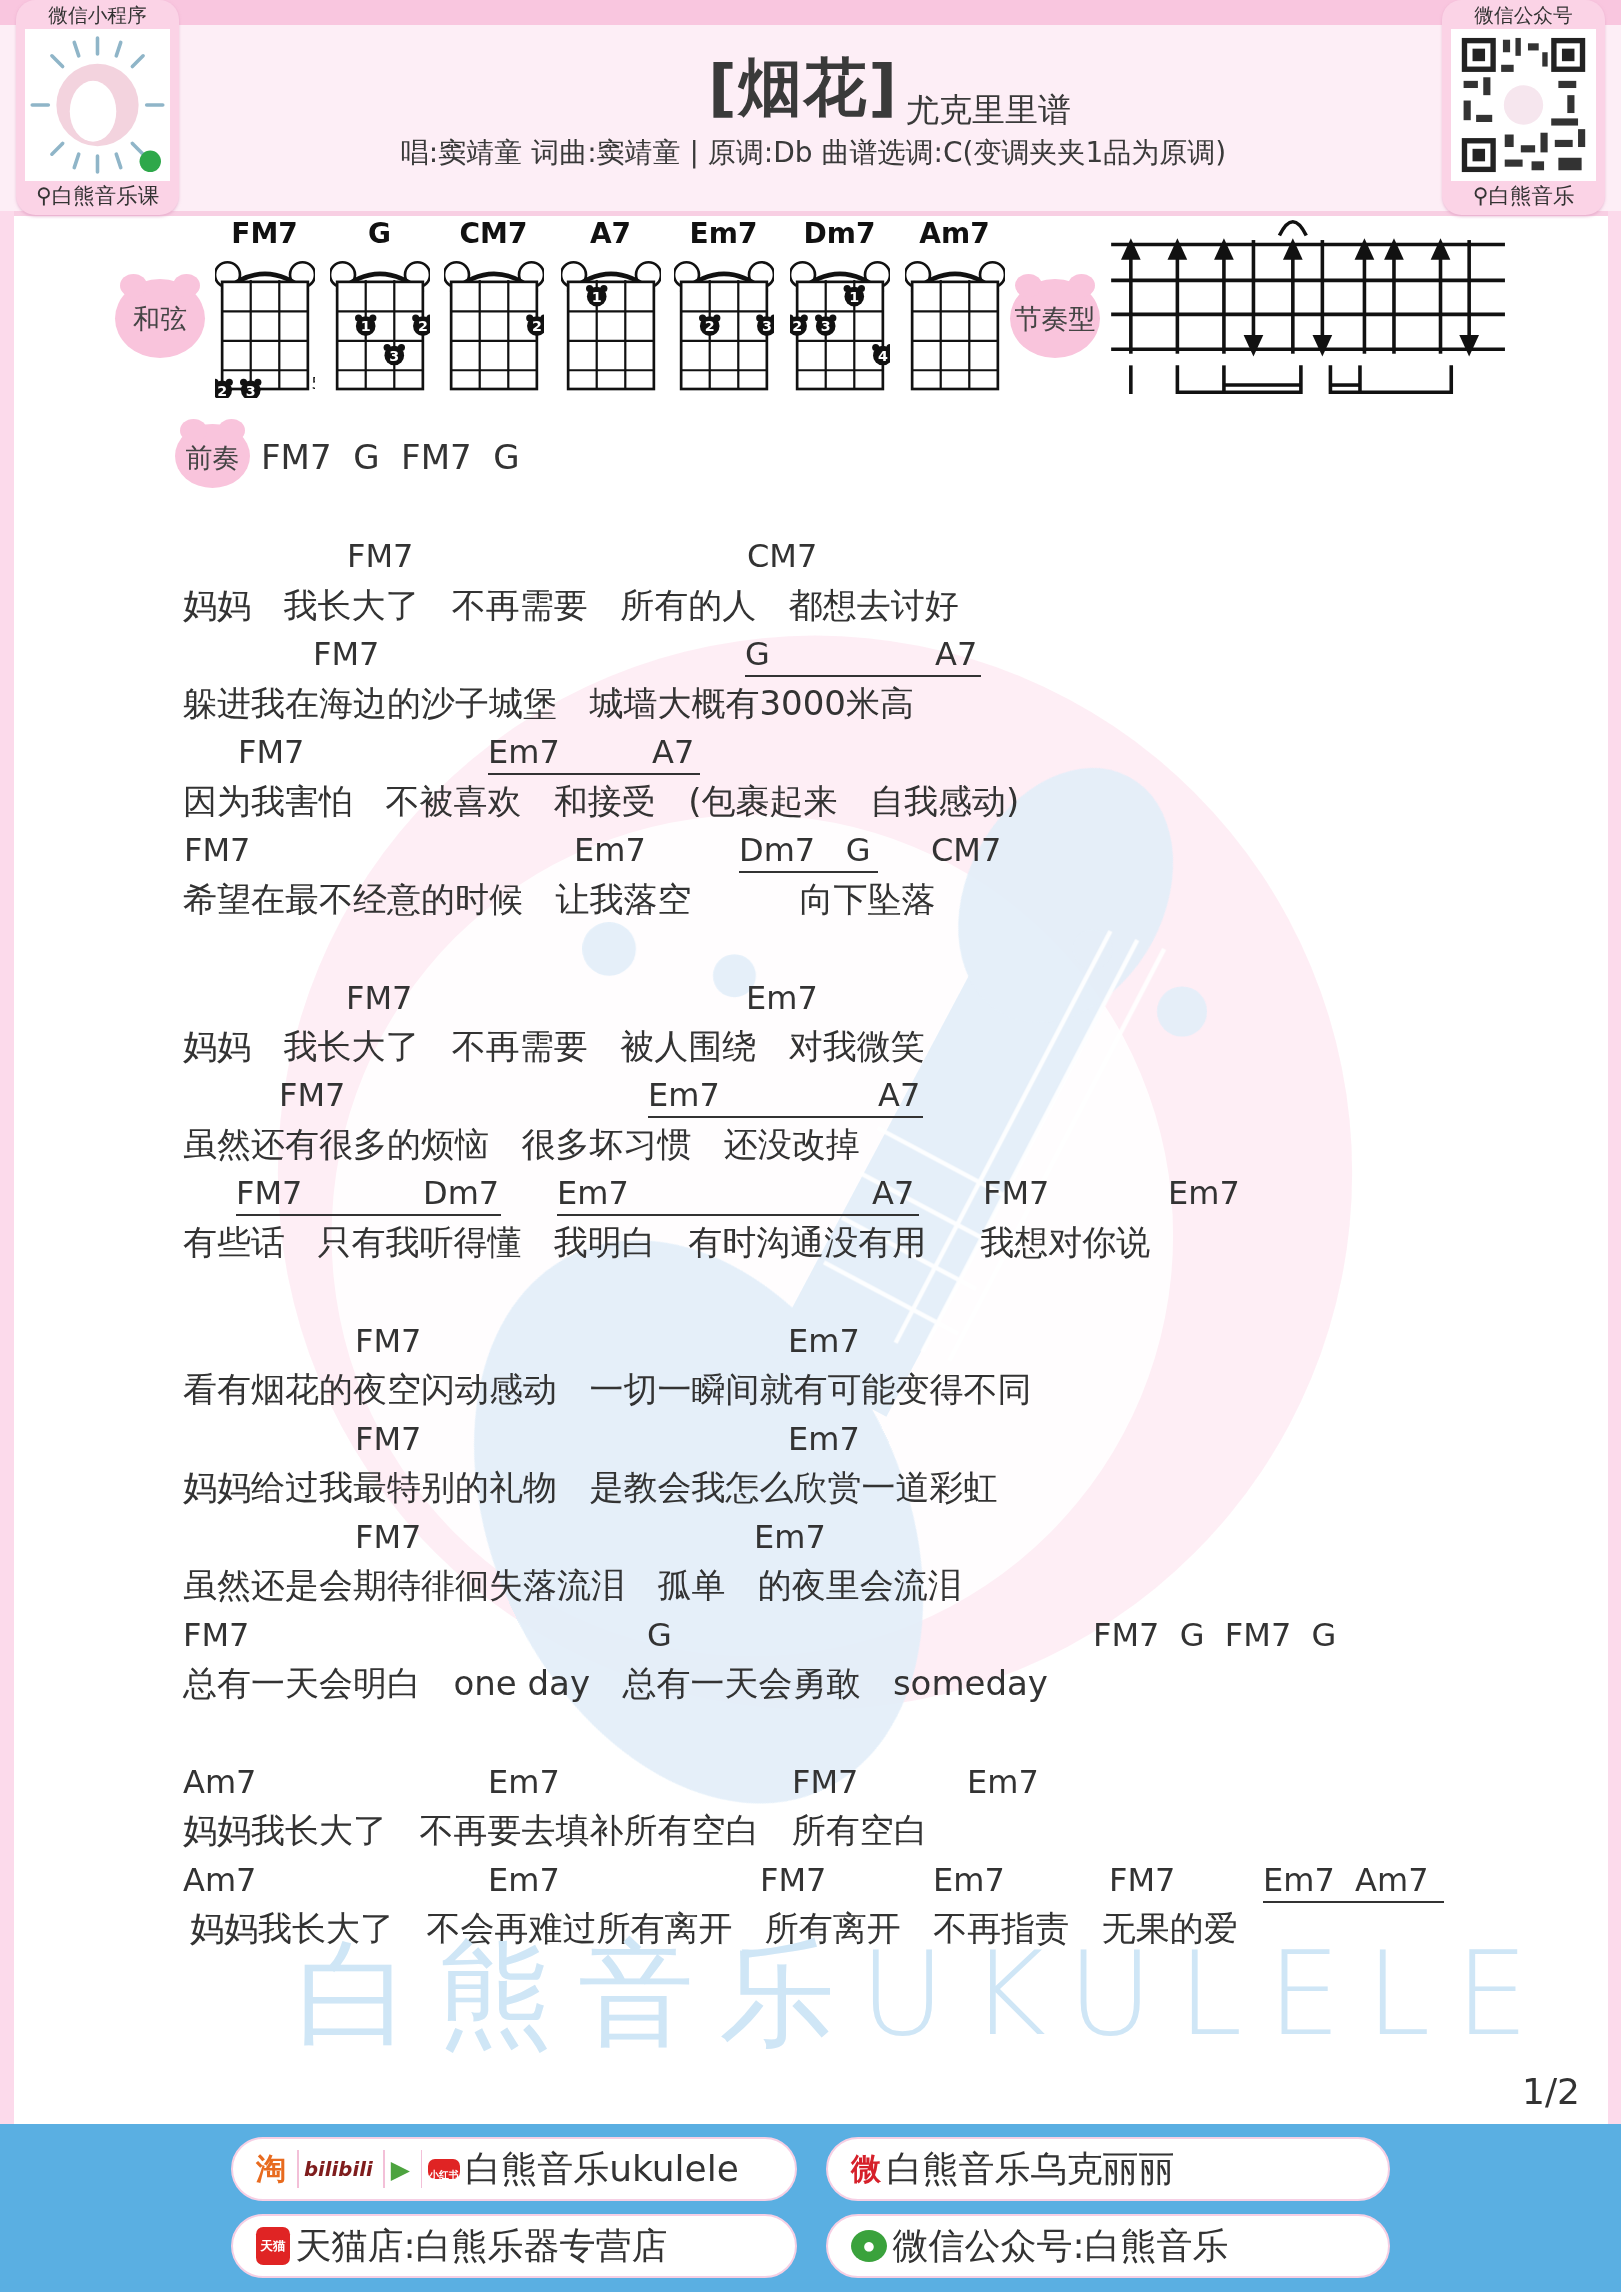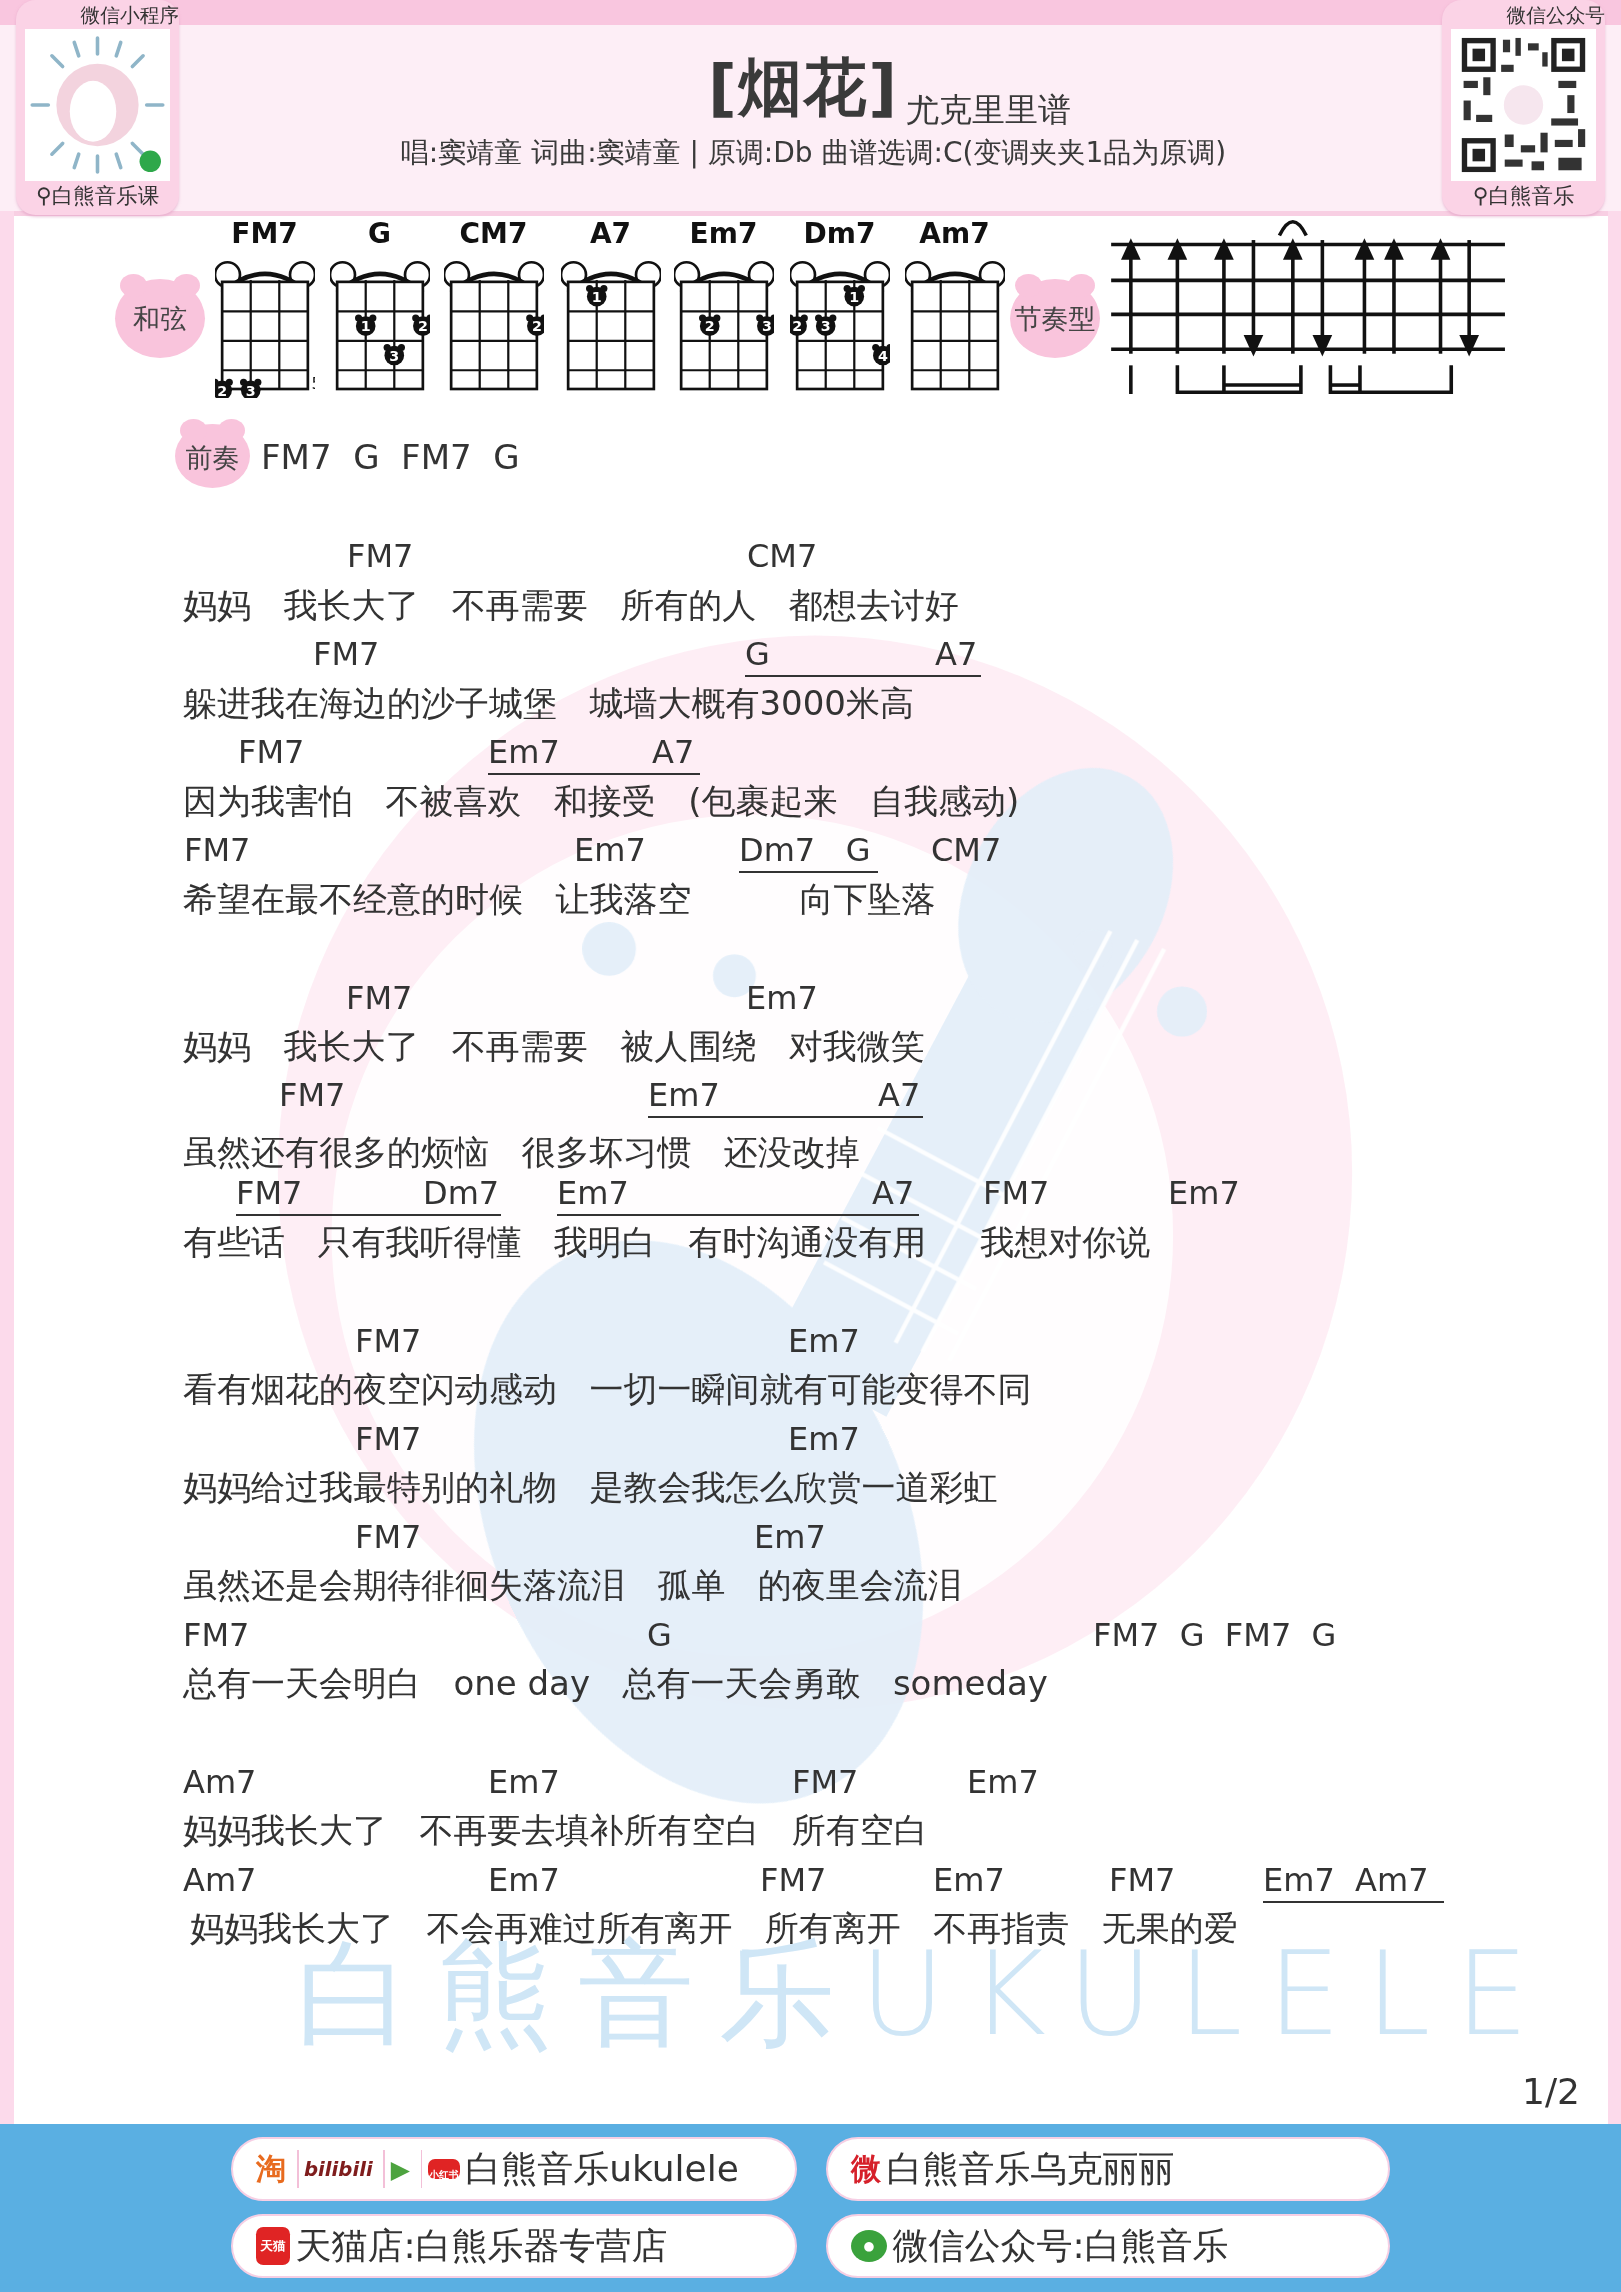--- a/index.html
+++ b/index.html
@@ -6,21 +6,21 @@
   body{width:1622px;height:2293px;position:relative;overflow:hidden;background:#ffffff;font-family:"DejaVu Sans","Liberation Sans",sans-serif;color:#333;}
   .abs{position:absolute;}
   
   .top-band{left:0;top:0;width:1622px;height:25px;background:#f9c6df;}
   .header{left:0;top:25px;width:1622px;height:186px;background:#fdeef6;border-bottom:5.4px solid #f8cfe3;}
   .side-left{left:0;top:211px;width:14.3px;height:1913px;background:#fcdaeb;}
   .side-right{left:1608px;top:211px;width:14.3px;height:1913px;background:#fcdaeb;}
   
   .qr-box{top:0;width:163px;height:215px;background:#fbd3e6;border-radius:19.7px;box-shadow:0 1.8px 2.7px rgba(220,150,190,.5);}
   .qr-box .cap{position:absolute;left:0;width:100%;text-align:center;font-size:19.7px;color:#333;}
-  .qr-box .cap.top{top:1.8px;text-align:right;}
+  .qr-box .cap.top{top:1.8px;}
   .qr-box .cap.bot{bottom:5.4px;font-size:21.5px;}
   .qr-inner{position:absolute;left:9px;top:29px;width:145px;height:152px;background:#fff;}
   .mini-qr{left:16px;}
   .pub-qr{left:1442px;}
   
   .title{left:708px;top:45px;font-size:63px;font-weight:bold;color:#3a3a3a;letter-spacing:1.8px;}
   .title-sub{left:906px;top:88px;font-size:33px;color:#3a3a3a;}
   .meta{left:330px;top:134px;width:967px;text-align:center;font-size:28px;color:#3a3a3a;white-space:nowrap;}
   
   .bear{background:#f9c4dc;border-radius:50%;color:#444;text-align:center;}
@@ -385,21 +385,21 @@
     <div class="abs chd" style="left: 574px; top: 831px; white-space: pre;">Em7</div>
     <div class="abs chd ul" style="left: 739px; top: 831px; white-space: pre; width: 139px;">Dm7   G</div>
     <div class="abs chd" style="left: 931px; top: 831px; white-space: pre;">CM7</div>
     <div class="abs lyr" style="left: 183px; top: 877px; white-space: pre;">希望在最不经意的时候   让我落空          向下坠落</div>
     <div class="abs chd" style="left: 346px; top: 979px; white-space: pre;">FM7</div>
     <div class="abs chd" style="left: 746px; top: 979px; white-space: pre;">Em7</div>
     <div class="abs lyr" style="left: 183px; top: 1024px; white-space: pre;">妈妈   我长大了   不再需要   被人围绕   对我微笑</div>
     <div class="abs chd" style="left: 279px; top: 1076px; white-space: pre;">FM7</div>
     <div class="abs chd ul" style="left: 648px; top: 1076px; white-space: pre; width: 275px;">Em7</div>
     <div class="abs chd" style="left: 878px; top: 1076px; white-space: pre;">A7</div>
-    <div class="abs lyr" style="left: 183px; top: 1122px; white-space: pre; margin-top: 8px;">虽然还有很多的烦恼   很多坏习惯   还没改掉</div>
+    <div class="abs lyr" style="left: 183px; top: 1122px; white-space: pre;">虽然还有很多的烦恼   很多坏习惯   还没改掉</div>
     <div class="abs chd ul" style="left: 236px; top: 1174px; white-space: pre; width: 265px;">FM7</div>
     <div class="abs chd" style="left: 423px; top: 1174px; white-space: pre;">Dm7</div>
     <div class="abs chd ul" style="left: 557px; top: 1174px; white-space: pre; width: 362px;">Em7</div>
     <div class="abs chd" style="left: 872px; top: 1174px; white-space: pre;">A7</div>
     <div class="abs chd" style="left: 983px; top: 1174px; white-space: pre;">FM7</div>
     <div class="abs chd" style="left: 1168px; top: 1174px; white-space: pre;">Em7</div>
     <div class="abs lyr" style="left: 183px; top: 1220px; white-space: pre;">有些话   只有我听得懂   我明白   有时沟通没有用     我想对你说</div>
     <div class="abs chd" style="left: 355px; top: 1322px; white-space: pre;">FM7</div>
     <div class="abs chd" style="left: 788px; top: 1322px; white-space: pre;">Em7</div>
     <div class="abs lyr" style="left: 183px; top: 1367px; white-space: pre;">看有烟花的夜空闪动感动   一切一瞬间就有可能变得不同</div>

